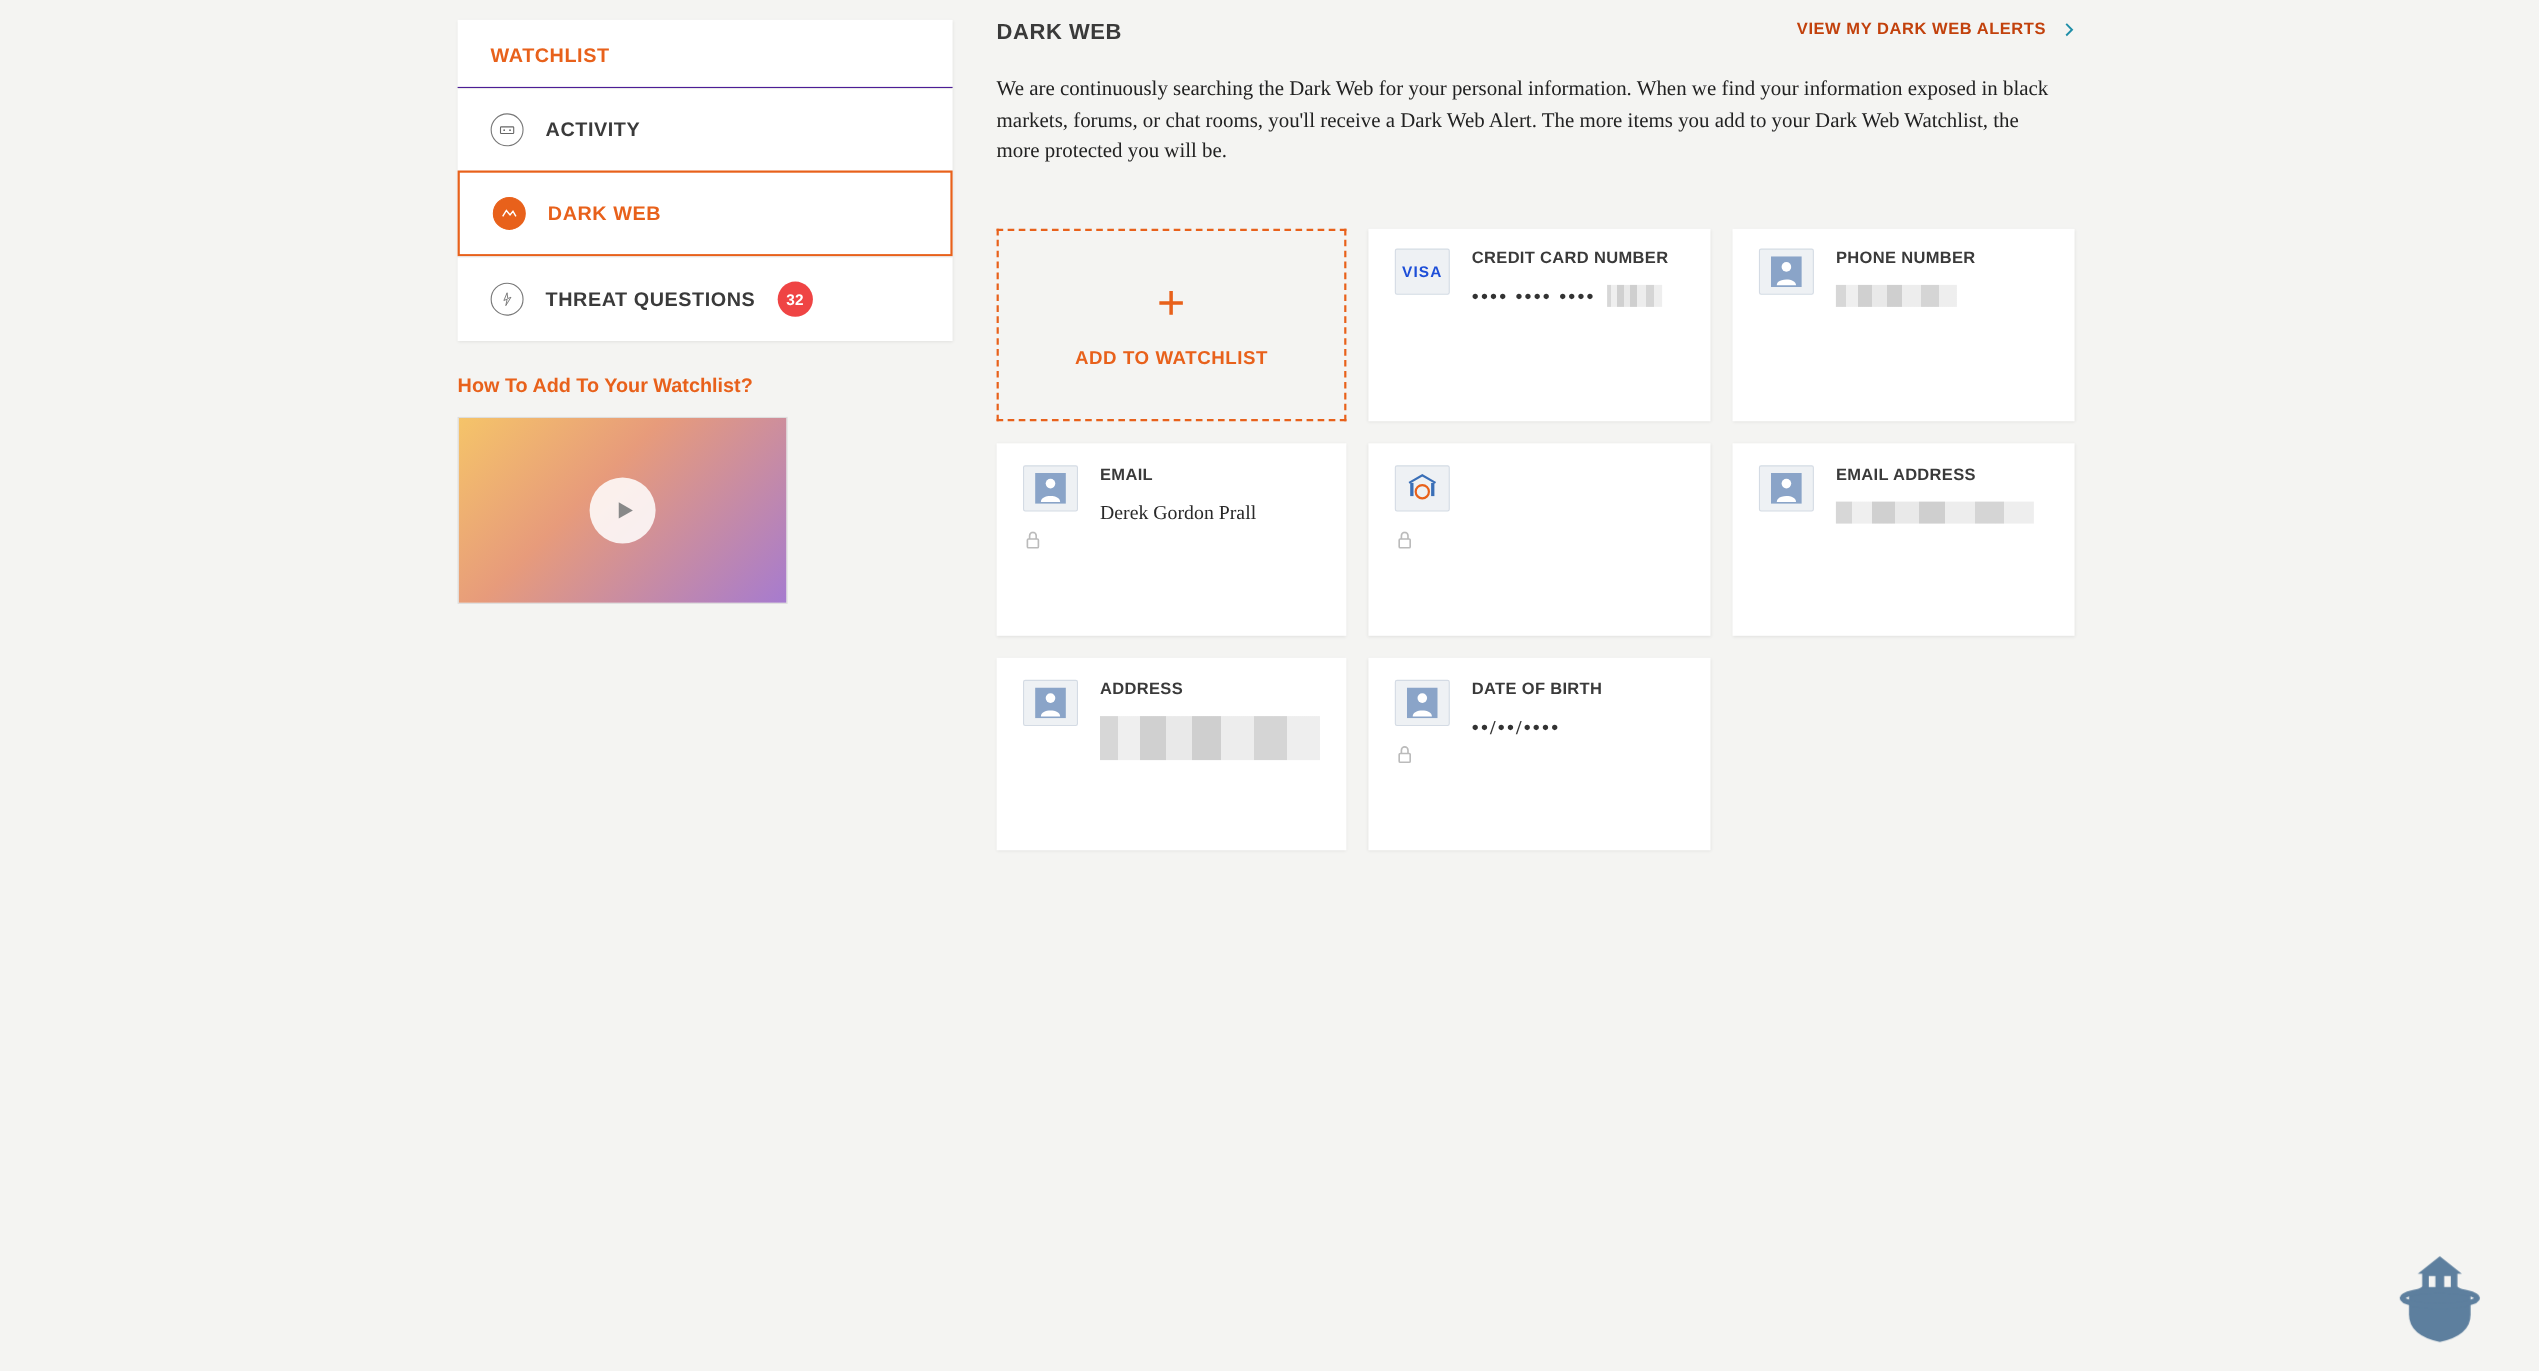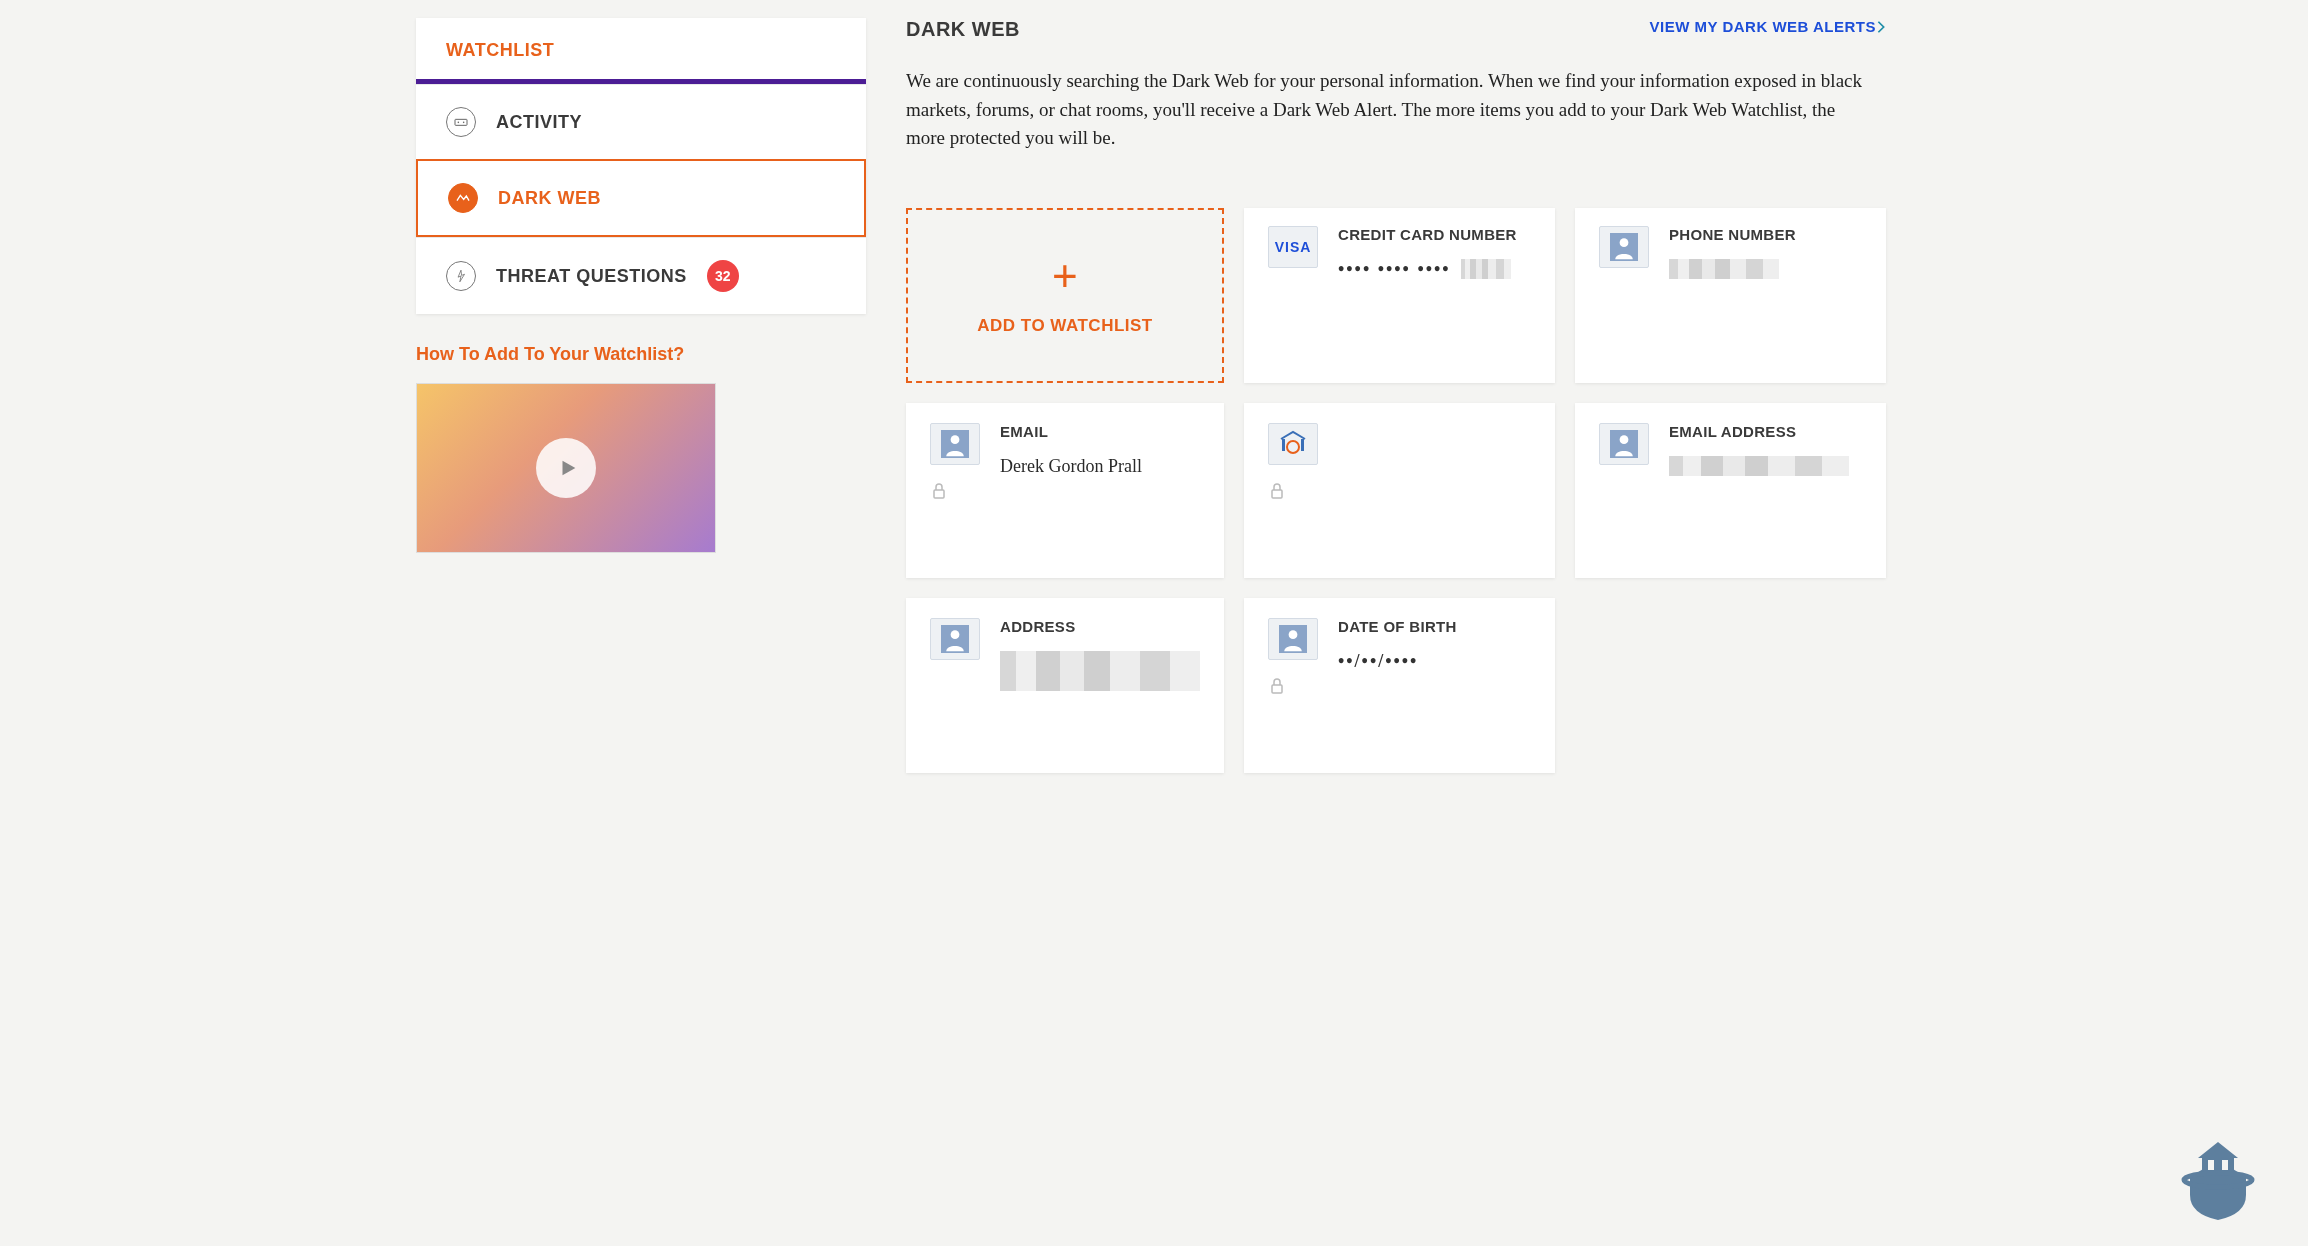--- a/index.html
+++ b/index.html
@@ -24,21 +24,21 @@
   .side-panel {
     background: #fff;
     box-shadow: 0 1px 3px rgba(0,0,0,.08);
   }
   .panel-title {
     color: #e8611b;
     font-weight: 700;
     font-size: 18px;
     letter-spacing: .5px;
     padding: 22px 30px 18px;
-    border-bottom: 5px solid #4c1d95;
+    border-bottom: 1px solid #4c1d95;
   }
   .nav-item {
     display: flex;
     align-items: center;
     gap: 20px;
     padding: 22px 30px;
     border-top: 1px solid #e9e9e9;
     cursor: pointer;
     position: relative;
   }
@@ -94,22 +94,22 @@
 
   
   .main { flex:1; min-width:0; }
   .main-head {
     display:flex;justify-content:space-between;align-items:flex-start;
   }
   .main-title{
     font-weight:700;font-size:20px;letter-spacing:.5px;color:#3a3a3a;
   }
   .alerts-link{
-    display:flex;align-items:center;gap:0;
-    color:#1d4ed8;font-weight:700;letter-spacing:.5px;font-size:15px;
+    display:flex;align-items:center;gap:16px;
+    color:#c2410c;font-weight:700;letter-spacing:.5px;font-size:15px;
     cursor:pointer;
     margin-left:24px;
   }
   .alerts-link svg{width:10px;height:14px;fill:#1f8ea8;}
   .main-desc{
     margin-top:26px;
     font-family: Georgia, "Times New Roman", serif;
     font-size:19px;line-height:1.5;color:#222;
     max-width:960px;
   }

